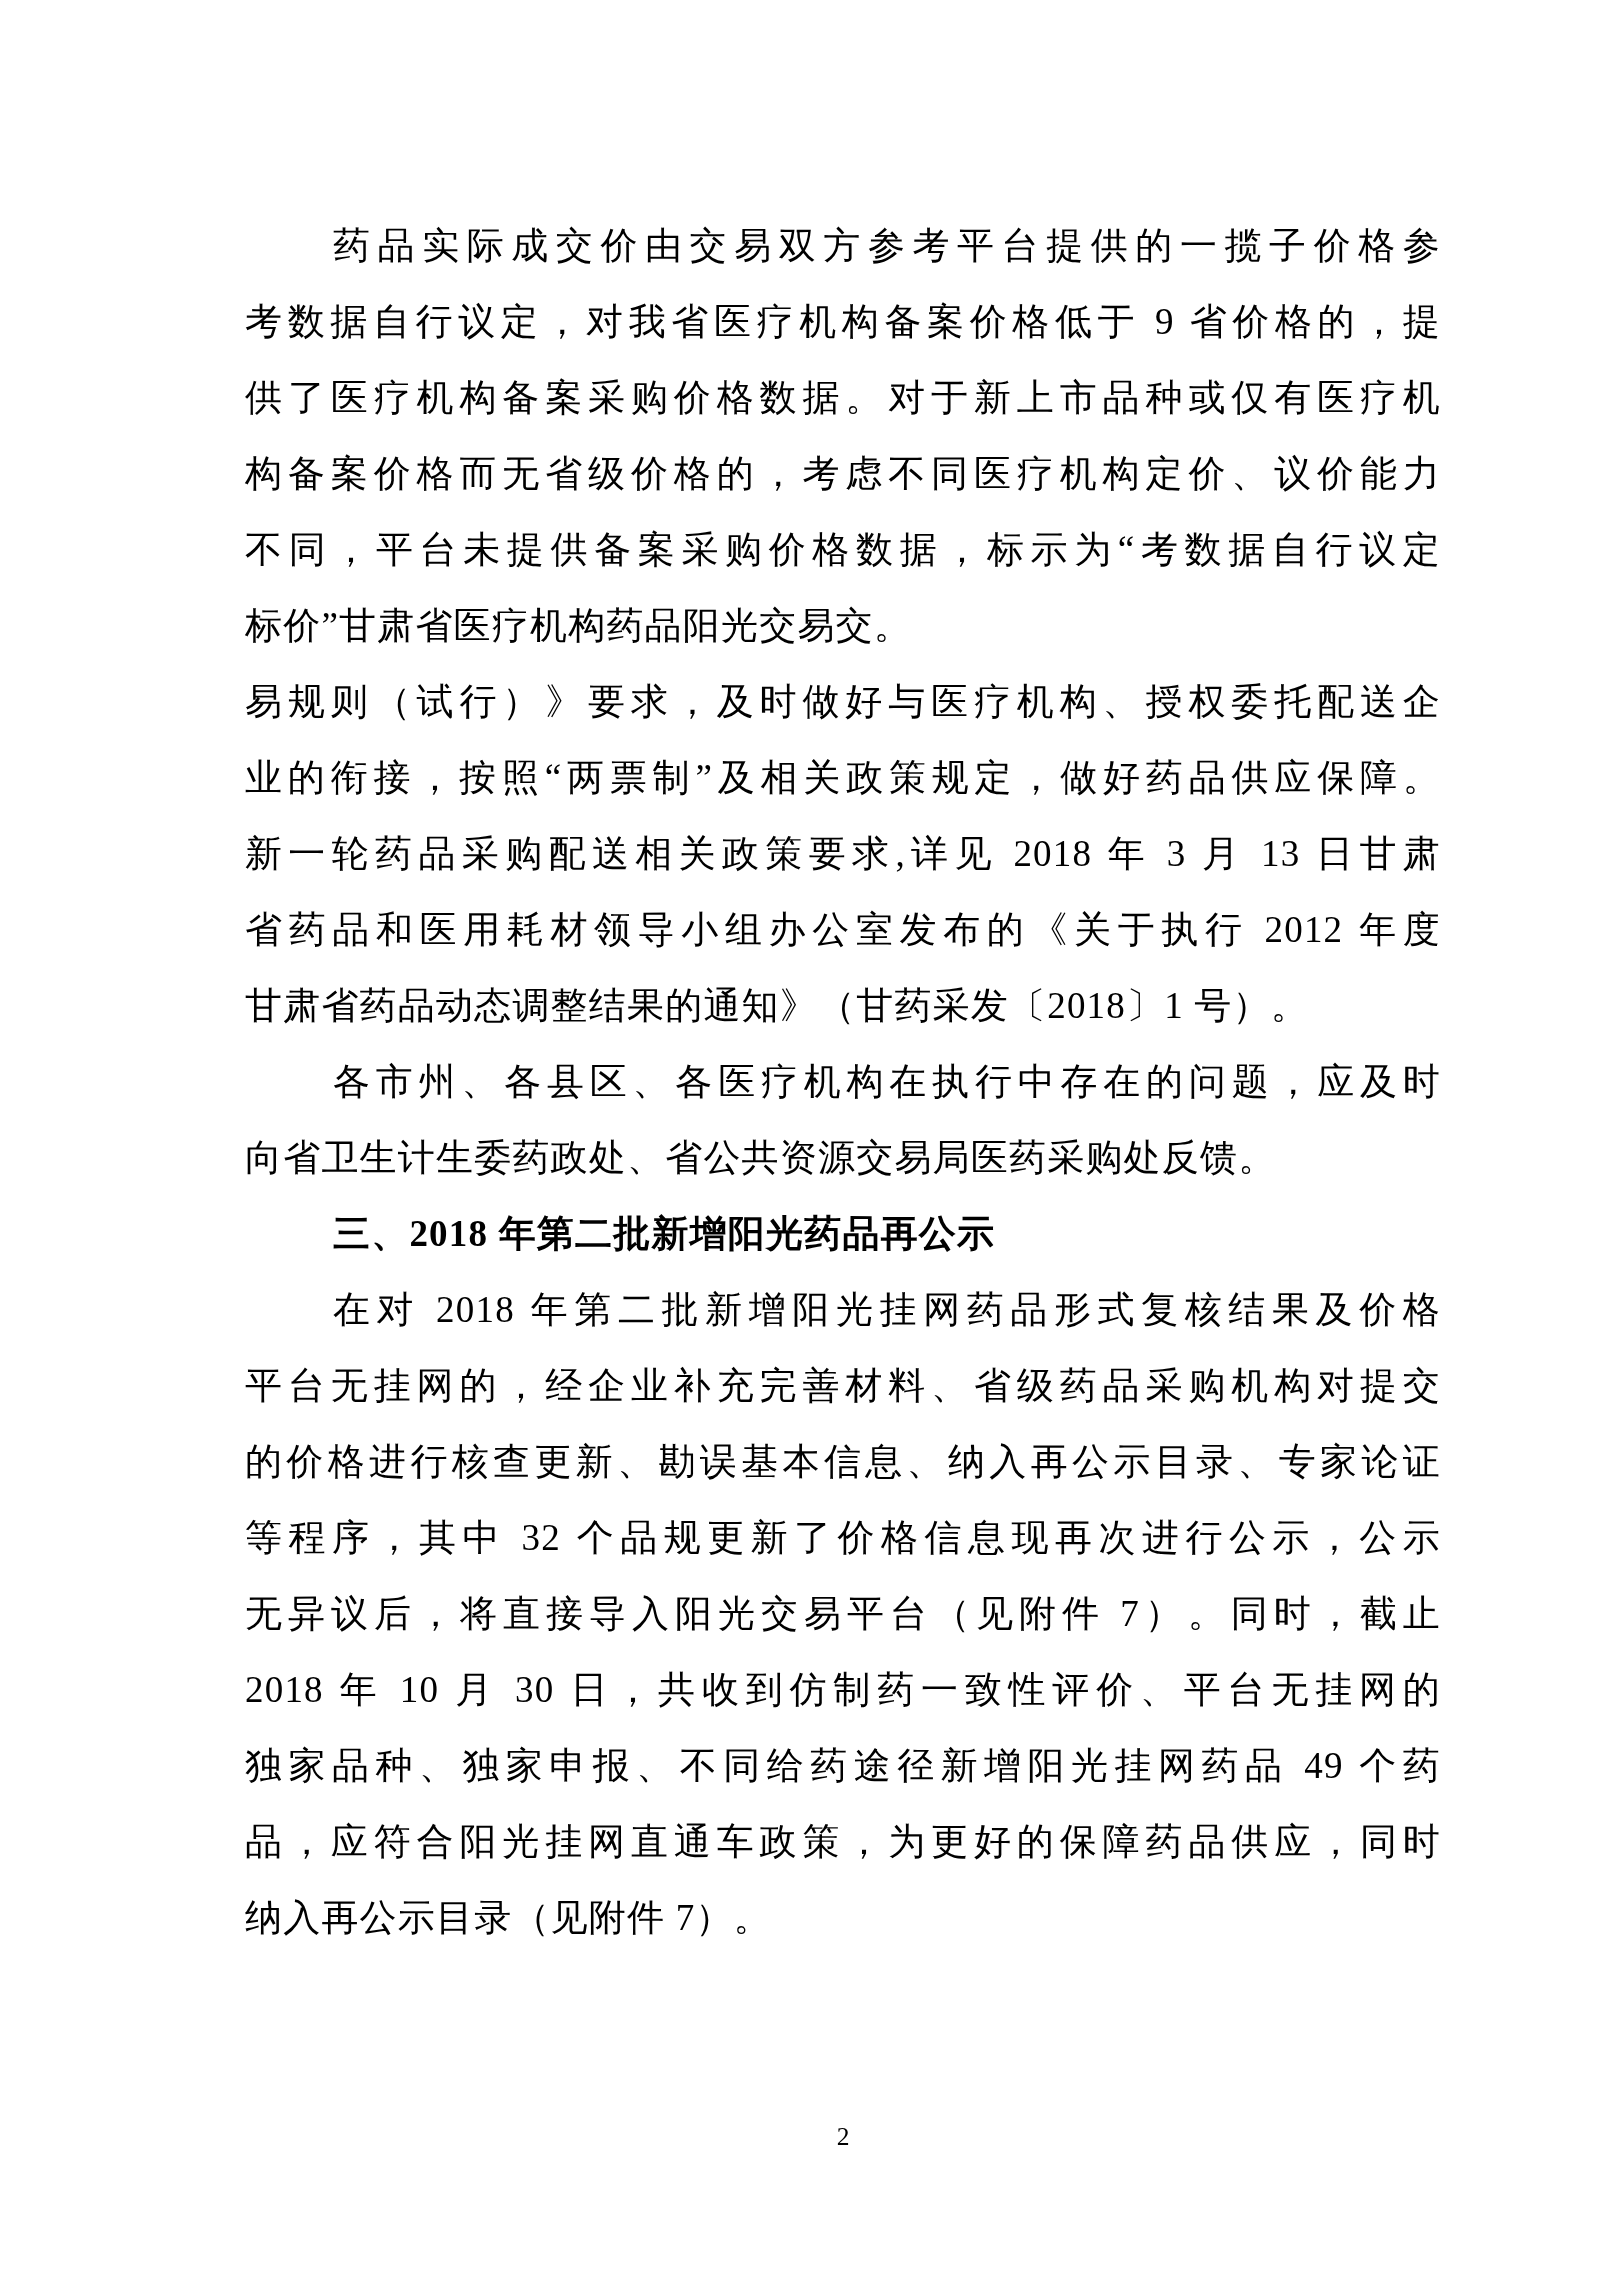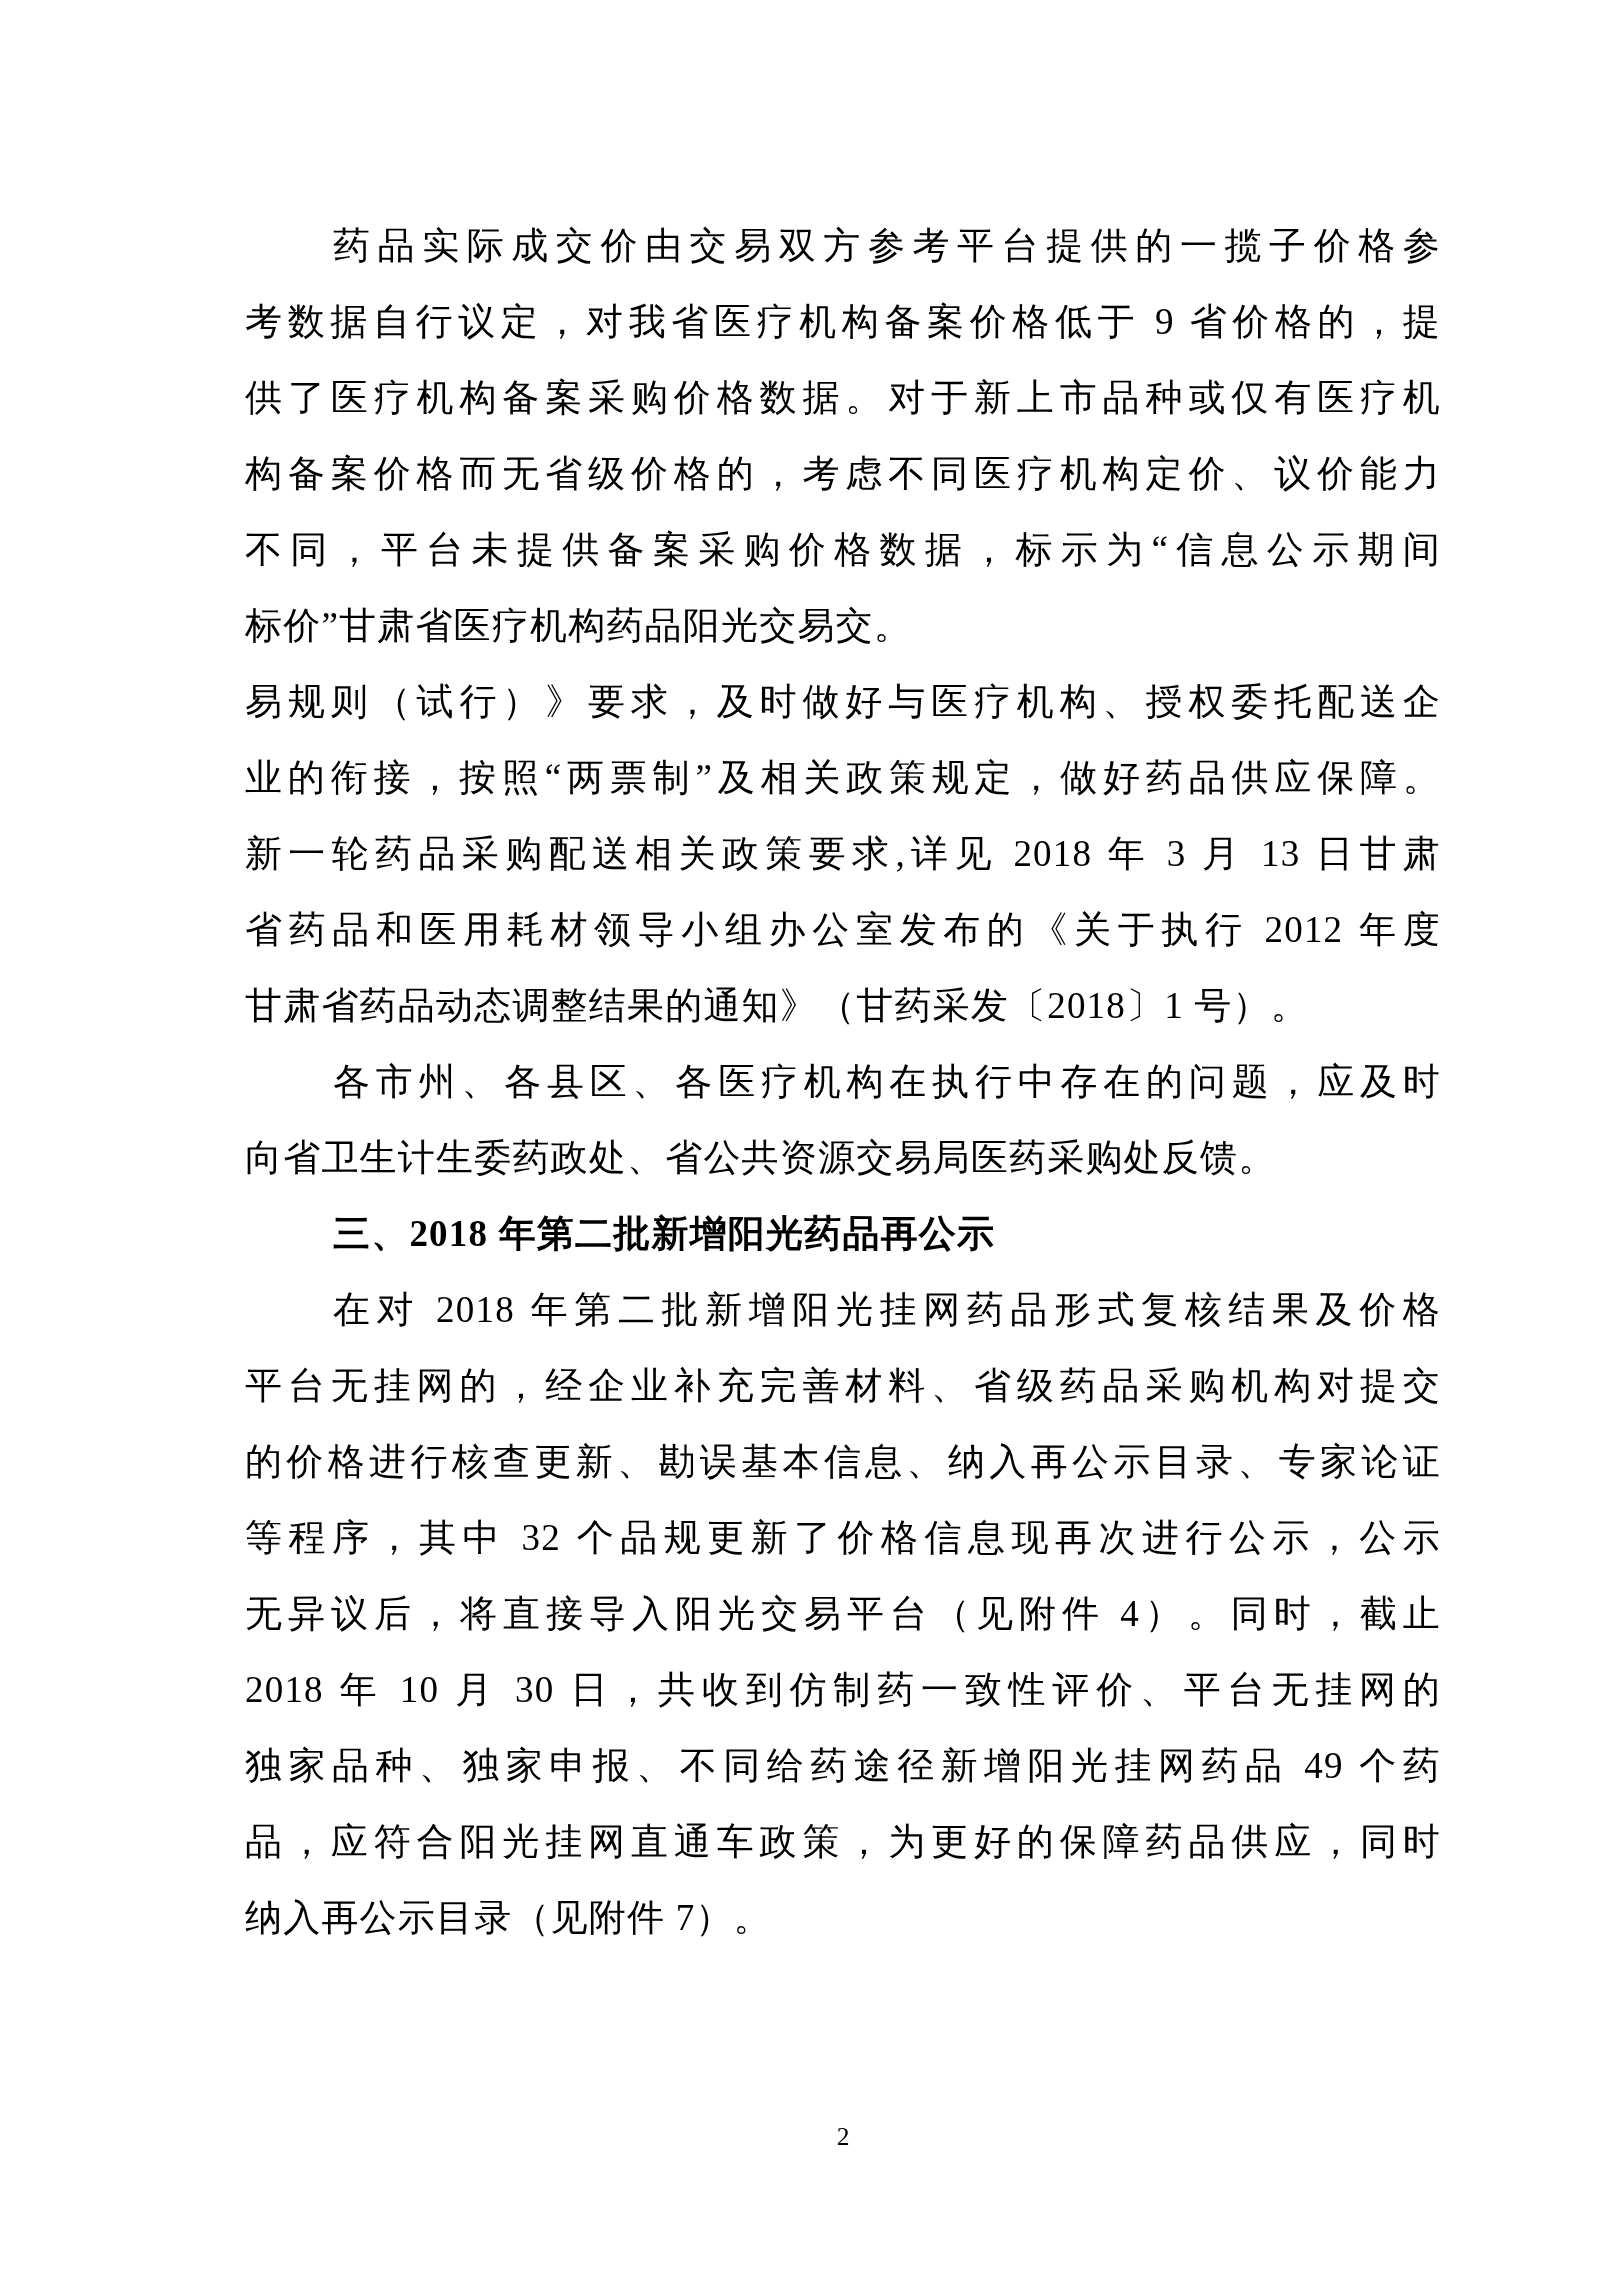--- a/index.html
+++ b/index.html
@@ -58,21 +58,21 @@
 </head>
 <body>
 
 <div class="page" id="page" style="background: rgb(255, 255, 255); color: rgb(0, 0, 0);">
   <div class="content" id="doc-content">
       <div class="para">
         <div class="line first">药品实际成交价由交易双方参考平台提供的一揽子价格参</div>
         <div class="line">考数据自行议定，对我省医疗机构备案价格低于 9 省价格的，提</div>
         <div class="line">供了医疗机构备案采购价格数据。对于新上市品种或仅有医疗机</div>
         <div class="line">构备案价格而无省级价格的，考虑不同医疗机构定价、议价能力</div>
-        <div class="line">不同，平台未提供备案采购价格数据，标示为“信息公示期间</div>
+        <div class="line">不同，平台未提供备案采购价格数据，标示为“考数据自行议定</div>
         <div class="line last">标价”甘肃省医疗机构药品阳光交易交。</div>
       </div>
       <div class="para">
         <div class="line">易规则（试行）》要求，及时做好与医疗机构、授权委托配送企</div>
         <div class="line">业的衔接，按照“两票制”及相关政策规定，做好药品供应保障。</div>
         <div class="line">新一轮药品采购配送相关政策要求,详见 2018 年 3 月 13 日甘肃</div>
         <div class="line">省药品和医用耗材领导小组办公室发布的《关于执行 2012 年度</div>
         <div class="line last">甘肃省药品动态调整结果的通知》（甘药采发〔2018〕1 号）。</div>
       </div>
       <div class="para">
@@ -80,21 +80,21 @@
         <div class="line last">向省卫生计生委药政处、省公共资源交易局医药采购处反馈。</div>
       </div>
       <div class="para heading">
         <div class="line first last">三、2018 年第二批新增阳光药品再公示</div>
       </div>
       <div class="para">
         <div class="line first">在对 2018 年第二批新增阳光挂网药品形式复核结果及价格</div>
         <div class="line">平台无挂网的，经企业补充完善材料、省级药品采购机构对提交</div>
         <div class="line">的价格进行核查更新、勘误基本信息、纳入再公示目录、专家论证</div>
         <div class="line">等程序，其中 32 个品规更新了价格信息现再次进行公示，公示</div>
-        <div class="line">无异议后，将直接导入阳光交易平台（见附件 4）。同时，截止</div>
+        <div class="line">无异议后，将直接导入阳光交易平台（见附件 7）。同时，截止</div>
         <div class="line">2018 年 10 月 30 日，共收到仿制药一致性评价、平台无挂网的</div>
         <div class="line">独家品种、独家申报、不同给药途径新增阳光挂网药品 49 个药</div>
         <div class="line">品，应符合阳光挂网直通车政策，为更好的保障药品供应，同时</div>
         <div class="line last">纳入再公示目录（见附件 7）。</div>
       </div>
     </div>
   <div class="page-number">2</div>
 </div>
 
 

